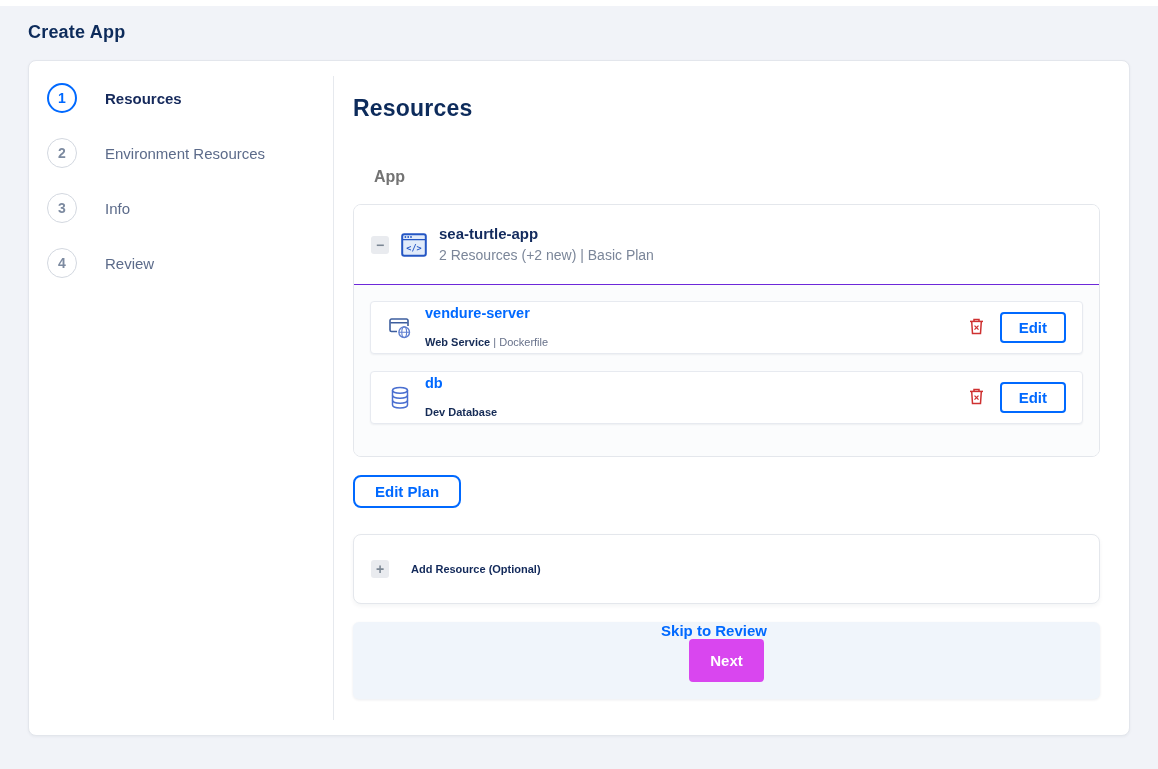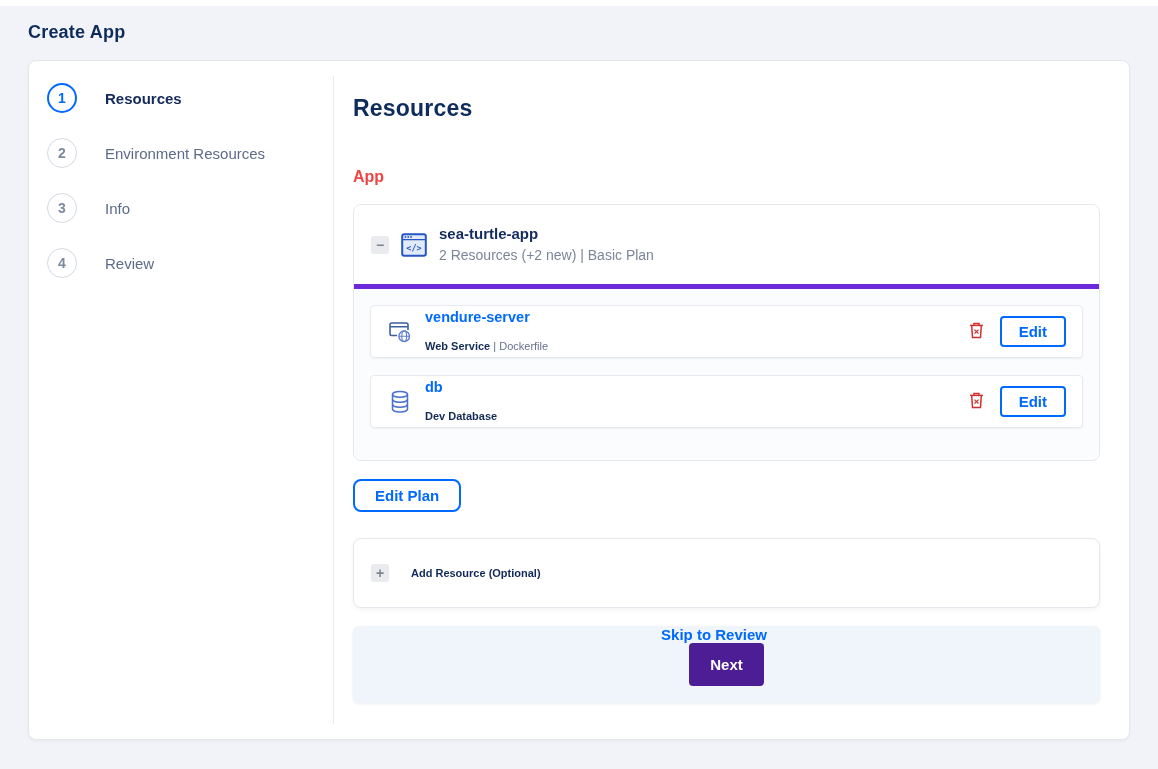--- a/index.html
+++ b/index.html
@@ -39,42 +39,42 @@
     color: #7c8aa0; font-size: 14px; font-weight: 700;
     display: flex; align-items: center; justify-content: center;
     flex-shrink: 0; background: #fff;
   }
   .step.active .step-circle { border: 2px solid #0069ff; color: #0069ff; }
   .step-label { margin-left: 28px; font-size: 15px; color: #5c6b8a; }
   .step.active .step-label { color: #15295b; font-weight: 700; }
   
   .main { flex: 1; padding: 34px 29px 36px 19px; }
   .main-heading { font-size: 23px; font-weight: 700; color: #0d2b5b; letter-spacing: .2px; }
-  .section-label { margin-top: 46px; font-size: 16px; font-weight: 700; color: #ef4444; }
+  .section-label { margin-top: 46px; font-size: 16px; font-weight: 700; color: #737373; margin-left: 21px; }
   
   .app-card {
     margin-top: 18px;
     border: 1px solid #e4e7ec;
     border-radius: 8px;
     background: #fff;
     overflow: hidden;
   }
   .app-card-header { display: flex; align-items: center; padding: 19px 17px; background: #fff; }
   .square-toggle {
     width: 18px; height: 18px; border-radius: 3px;
     background: #e9ebef; color: #7b8794;
     display: flex; align-items: center; justify-content: center;
     font-size: 14px; font-weight: 700; line-height: 1;
     cursor: pointer; flex-shrink: 0; border: none;
   }
   .app-icon { margin-left: 12px; flex-shrink: 0; display: flex; }
   .app-head-text { margin-left: 12px; }
   .app-name { font-size: 15px; font-weight: 700; color: #132b5e; line-height: 20px; }
   .app-meta { font-size: 14px; color: #7b8699; line-height: 19px; margin-top: 2px; }
-  .app-card-body { border-top: 5px solid #6d28d9; background: #fbfcfd; padding: 16px 16px 32px; }
+  .app-card-body { border-top: 1px solid #6d28d9; background: #fbfcfd; padding: 16px 16px 32px; }
   .resource-row {
     display: flex; align-items: center;
     background: #fff;
     border: 1px solid #e7eaf0;
     border-radius: 4px;
     box-shadow: 0 1px 2px rgba(14,30,62,.06);
     padding: 8px 16px;
     height: 53px;
   }
   .resource-row + .resource-row { margin-top: 17px; }
@@ -112,21 +112,21 @@
     height: 77px;
     display: flex; align-items: center;
     padding: 0 18px;
     flex-direction: column;
   }
   .skip-link {
     color: #0069ff; font-size: 15px; font-weight: 700;
     text-decoration: none; cursor: pointer; margin-right: 25px;
   }
   .btn-primary {
-    background: #4c1d95; border: none; border-radius: 4px;
+    background: #d946ef; border: none; border-radius: 4px;
     color: #fff; font-size: 15px; font-weight: 700;
     font-family: "Liberation Sans", sans-serif;
     padding: 13px 21px; cursor: pointer;
   }
 </style>
 </head>
 <body>
 
 <div class="top-strip"></div>
 

